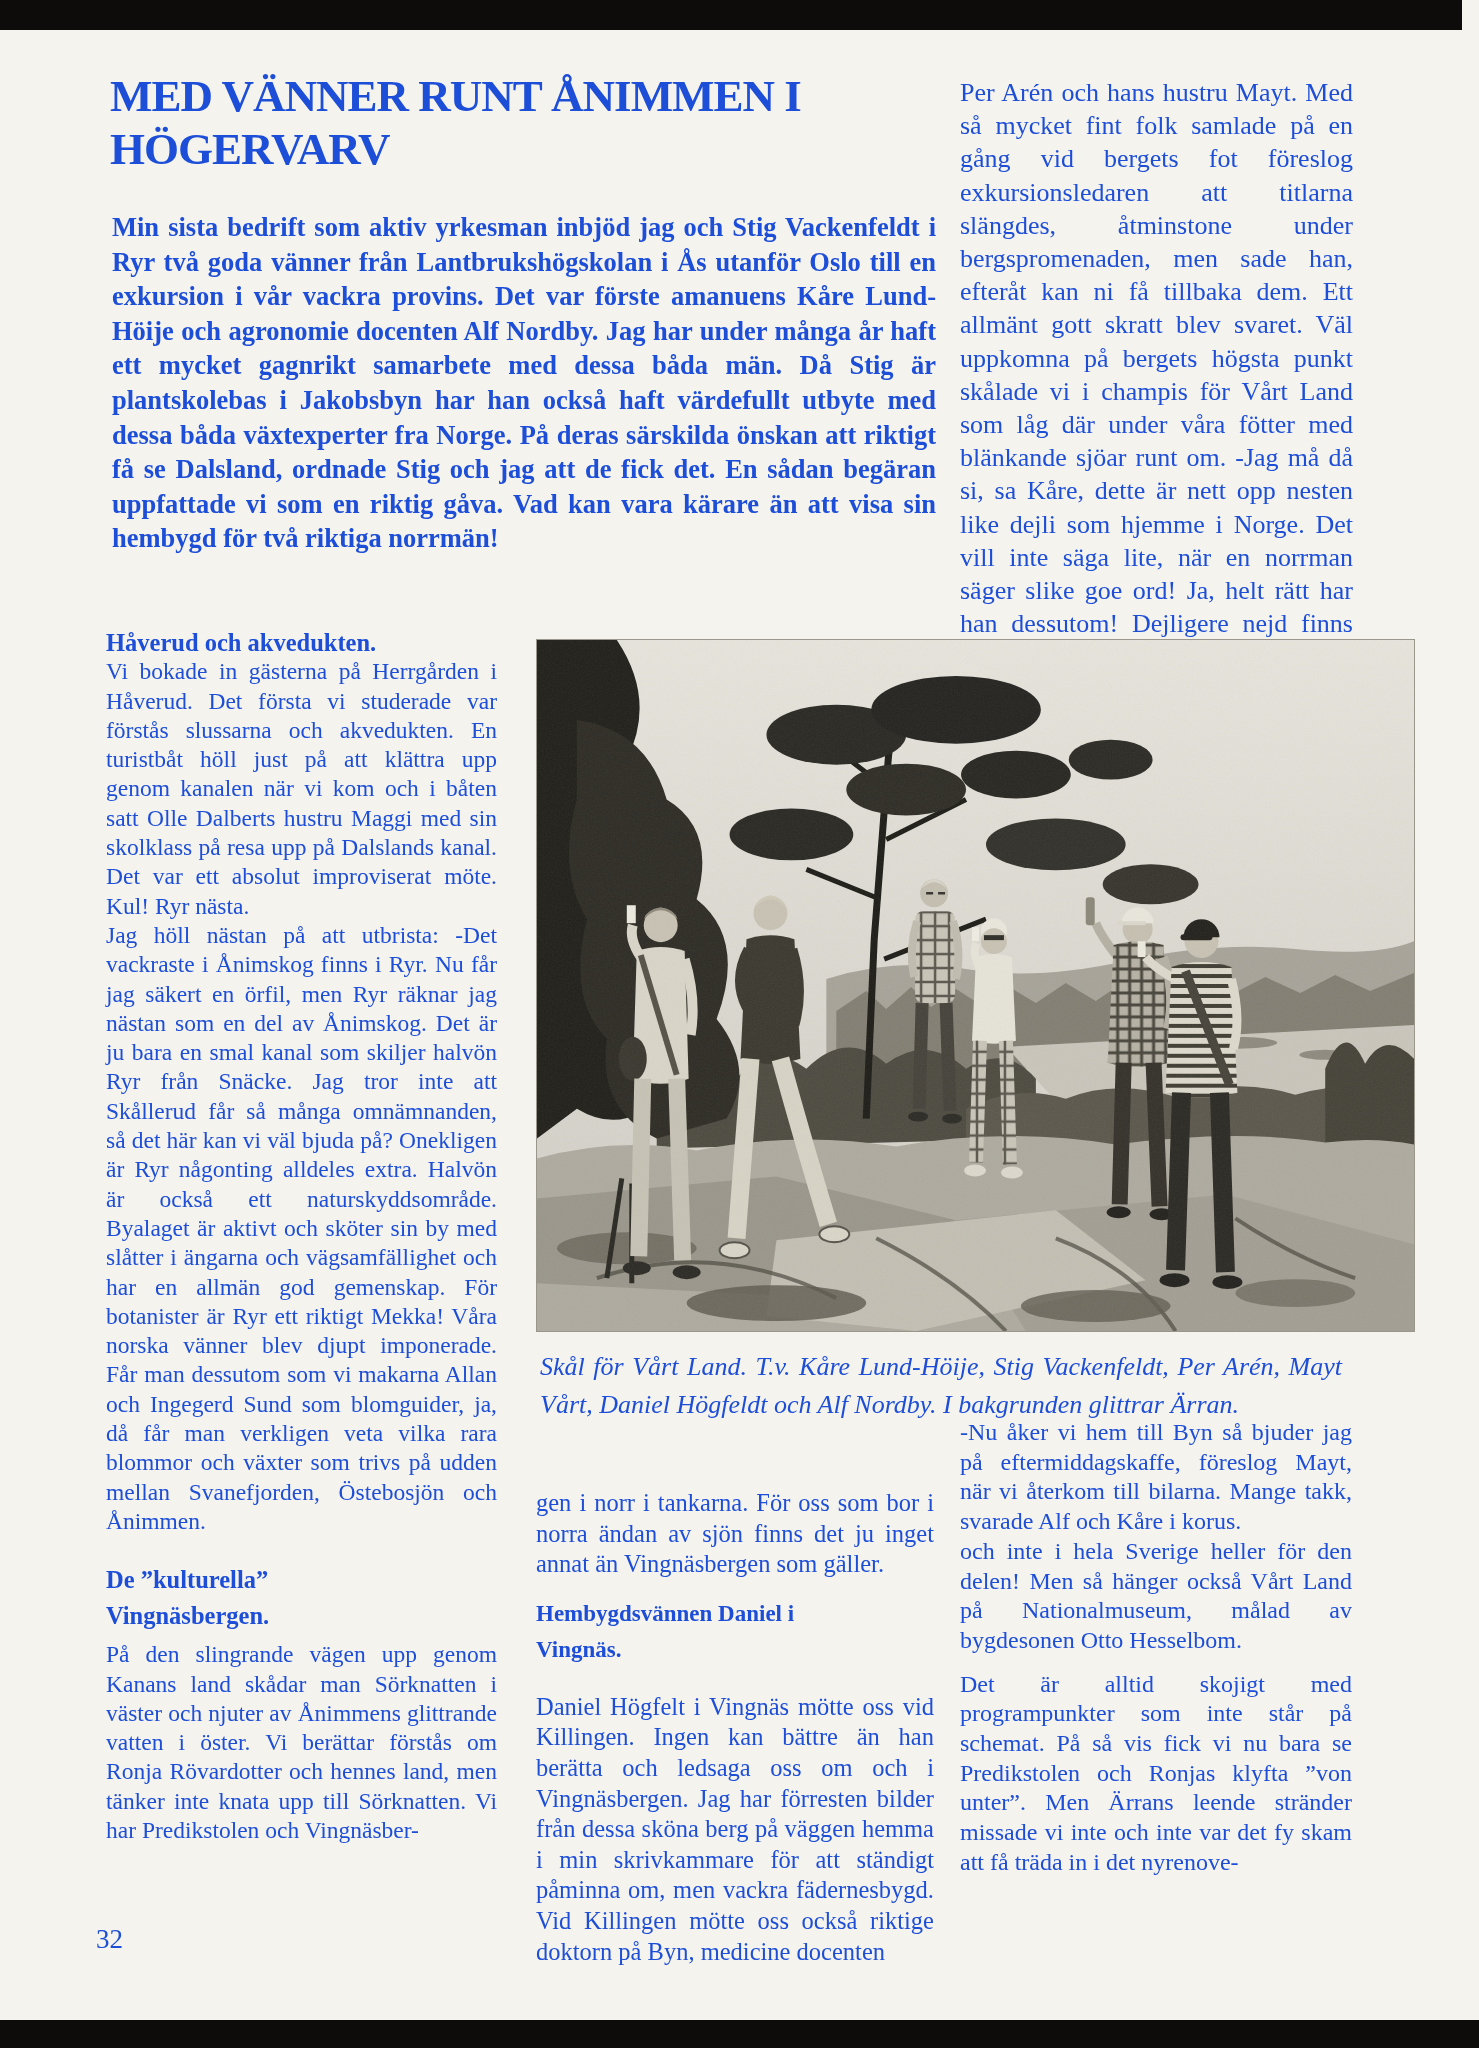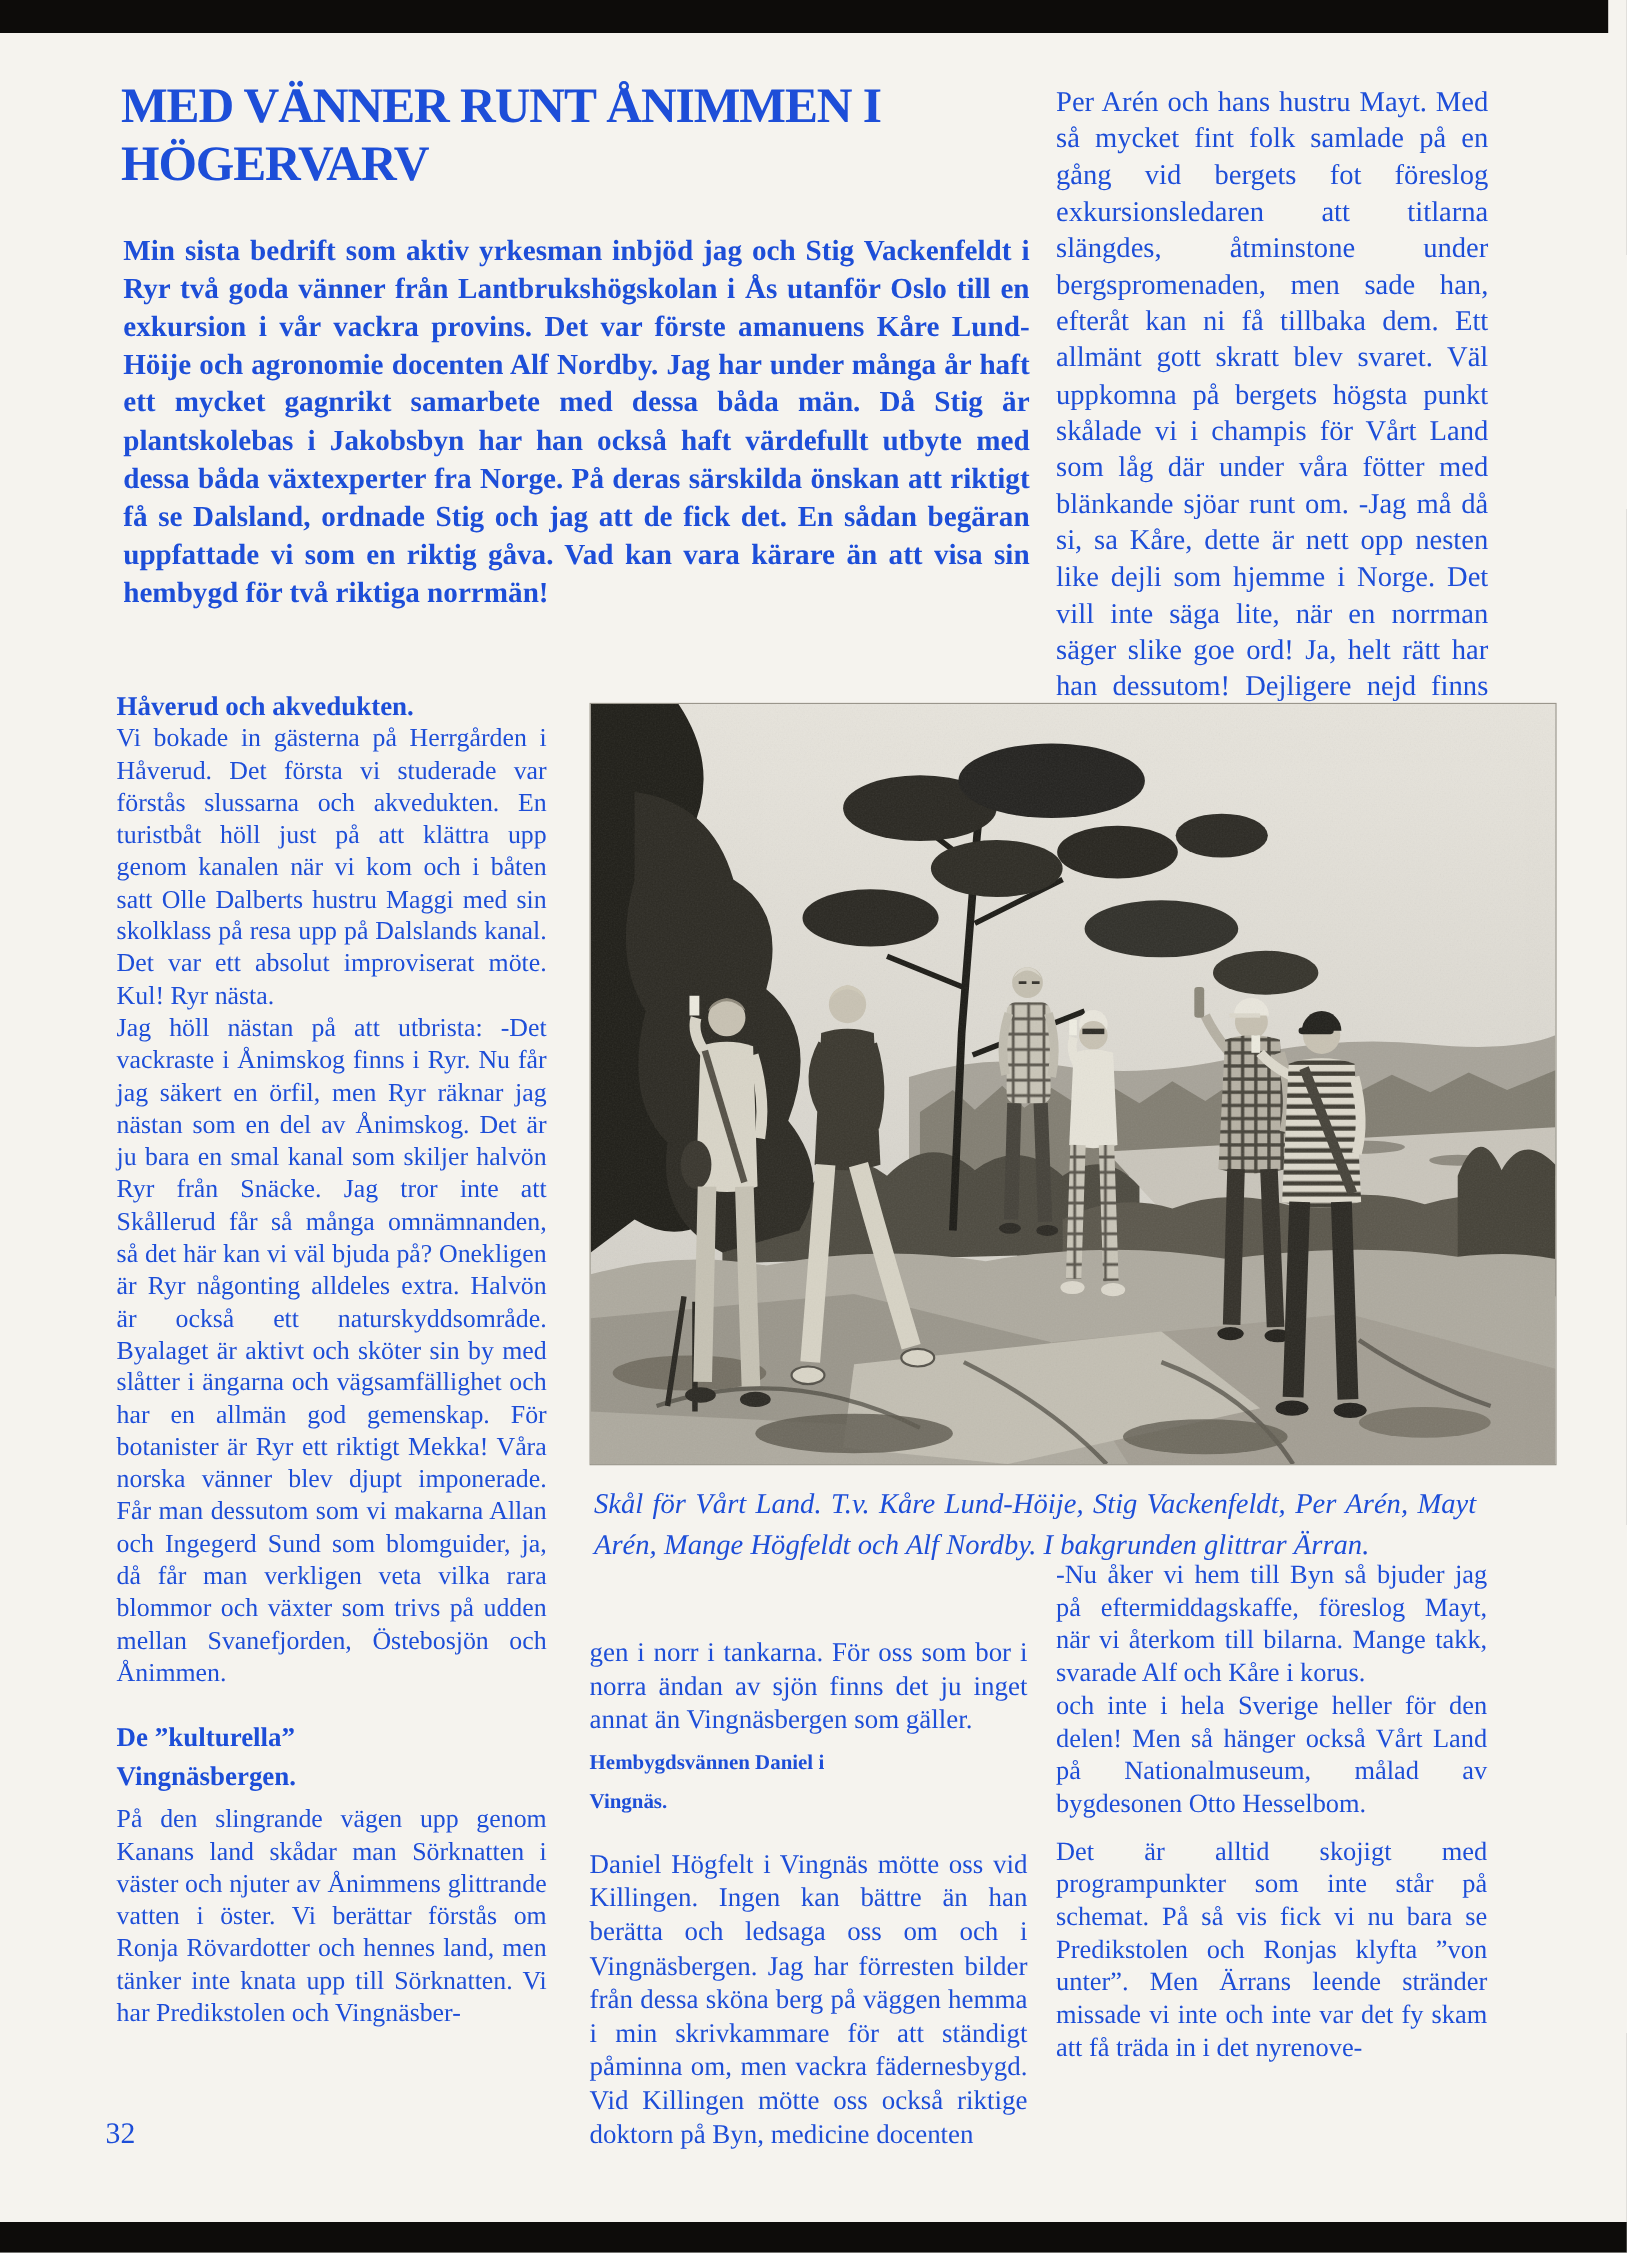--- a/index.html
+++ b/index.html
@@ -30,21 +30,21 @@
   .photo svg{display:block;width:100%;height:100%;}
   .caption{
     left:540px;top:1348px;width:802px;
     font-size:26px;font-style:italic;line-height:37.5px;text-align:justify;
   }
   .col-left{left:106px;top:616px;width:391px;font-size:23.5px;line-height:29.3px;}
   .col-left h3{font-size:24.5px;line-height:29.3px;margin-top:12px;}
   .col-left h3.gap{margin-top:26px;line-height:36px;}
   .col-left p.after-h{margin-top:6px;}
   .col-middle{left:536px;top:1488px;width:398px;font-size:24.5px;line-height:30.6px;}
-  .col-middle h3{font-size:19px;margin-top:5px;line-height:36px;}
+  .col-middle h3{font-size:23px;margin-top:16px;line-height:36px;}
   .col-middle p.after-h{margin-top:24px;}
   .col-right-bottom{left:960px;top:1418px;width:392px;font-size:24px;line-height:29.7px;}
   .col-right-bottom p.gap{margin-top:14px;}
   .preline{white-space:pre-line;}
   .pageno{left:96px;top:1924px;font-size:27px;}
 </style>
 </head>
 <body>
 
 <div class="page">
@@ -198,21 +198,21 @@
         <path d="M696 340 Q706 380 698 410" stroke="#ddd9cc" stroke-width="9" fill="none"></path>
         <path d="M646 454 L640 632 M684 454 L690 634" stroke="#2b2923" stroke-width="19" fill="none"></path>
         <ellipse cx="639" cy="642" rx="15" ry="7" fill="#23211d"></ellipse>
         <ellipse cx="692" cy="644" rx="15" ry="7" fill="#23211d"></ellipse>
       </g>
 
       <rect width="879" height="693" filter="url(#grain)" opacity="0.09"></rect>
     </svg>
   </figure>
 
-  <p class="abs caption">Skål för Vårt Land. T.v. Kåre Lund-Höije, Stig Vackenfeldt, Per Arén, Mayt Arén, Mange Högfeldt och Alf Nordby. I bakgrunden glittrar Ärran.</p>
+  <p class="abs caption">Skål för Vårt Land. T.v. Kåre Lund-Höije, Stig Vackenfeldt, Per Arén, Mayt Vårt, Daniel Högfeldt och Alf Nordby. I bakgrunden glittrar Ärran.</p>
 
   <div class="abs col col-left">
     <h3>Håverud och akvedukten.</h3>
     <p>Vi bokade in gästerna på Herrgården i Håverud. Det första vi studerade var förstås slussarna och akvedukten. En turistbåt höll just på att klättra upp genom kanalen när vi kom och i båten satt Olle Dalberts hustru Maggi med sin skolklass på resa upp på Dalslands kanal. Det var ett absolut improviserat möte. Kul! Ryr nästa.</p>
     <p>Jag höll nästan på att utbrista: -Det vackraste i Ånimskog finns i Ryr. Nu får jag säkert en örfil, men Ryr räknar jag nästan som en del av Ånimskog. Det är ju bara en smal kanal som skiljer halvön Ryr från Snäcke. Jag tror inte att Skållerud får så många omnämnanden, så det här kan vi väl bjuda på? Onekligen är Ryr någonting alldeles extra. Halvön är också ett naturskyddsområde. Byalaget är aktivt och sköter sin by med slåtter i ängarna och vägsamfällighet och har en allmän god gemenskap. För botanister är Ryr ett riktigt Mekka! Våra norska vänner blev djupt imponerade. Får man dessutom som vi makarna Allan och Ingegerd Sund som blomguider, ja, då får man verkligen veta vilka rara blommor och växter som trivs på udden mellan Svanefjorden, Östebosjön och Ånimmen.</p>
     <h3 class="gap preline">De ”kulturella”
 Vingnäsbergen.</h3>
     <p class="after-h">På den slingrande vägen upp genom Kanans land skådar man Sörknatten i väster och njuter av Ånimmens glittrande vatten i öster. Vi berättar förstås om Ronja Rövardotter och hennes land, men tänker inte knata upp till Sörknatten. Vi har Predikstolen och Vingnäsber-</p>
   </div>
 

